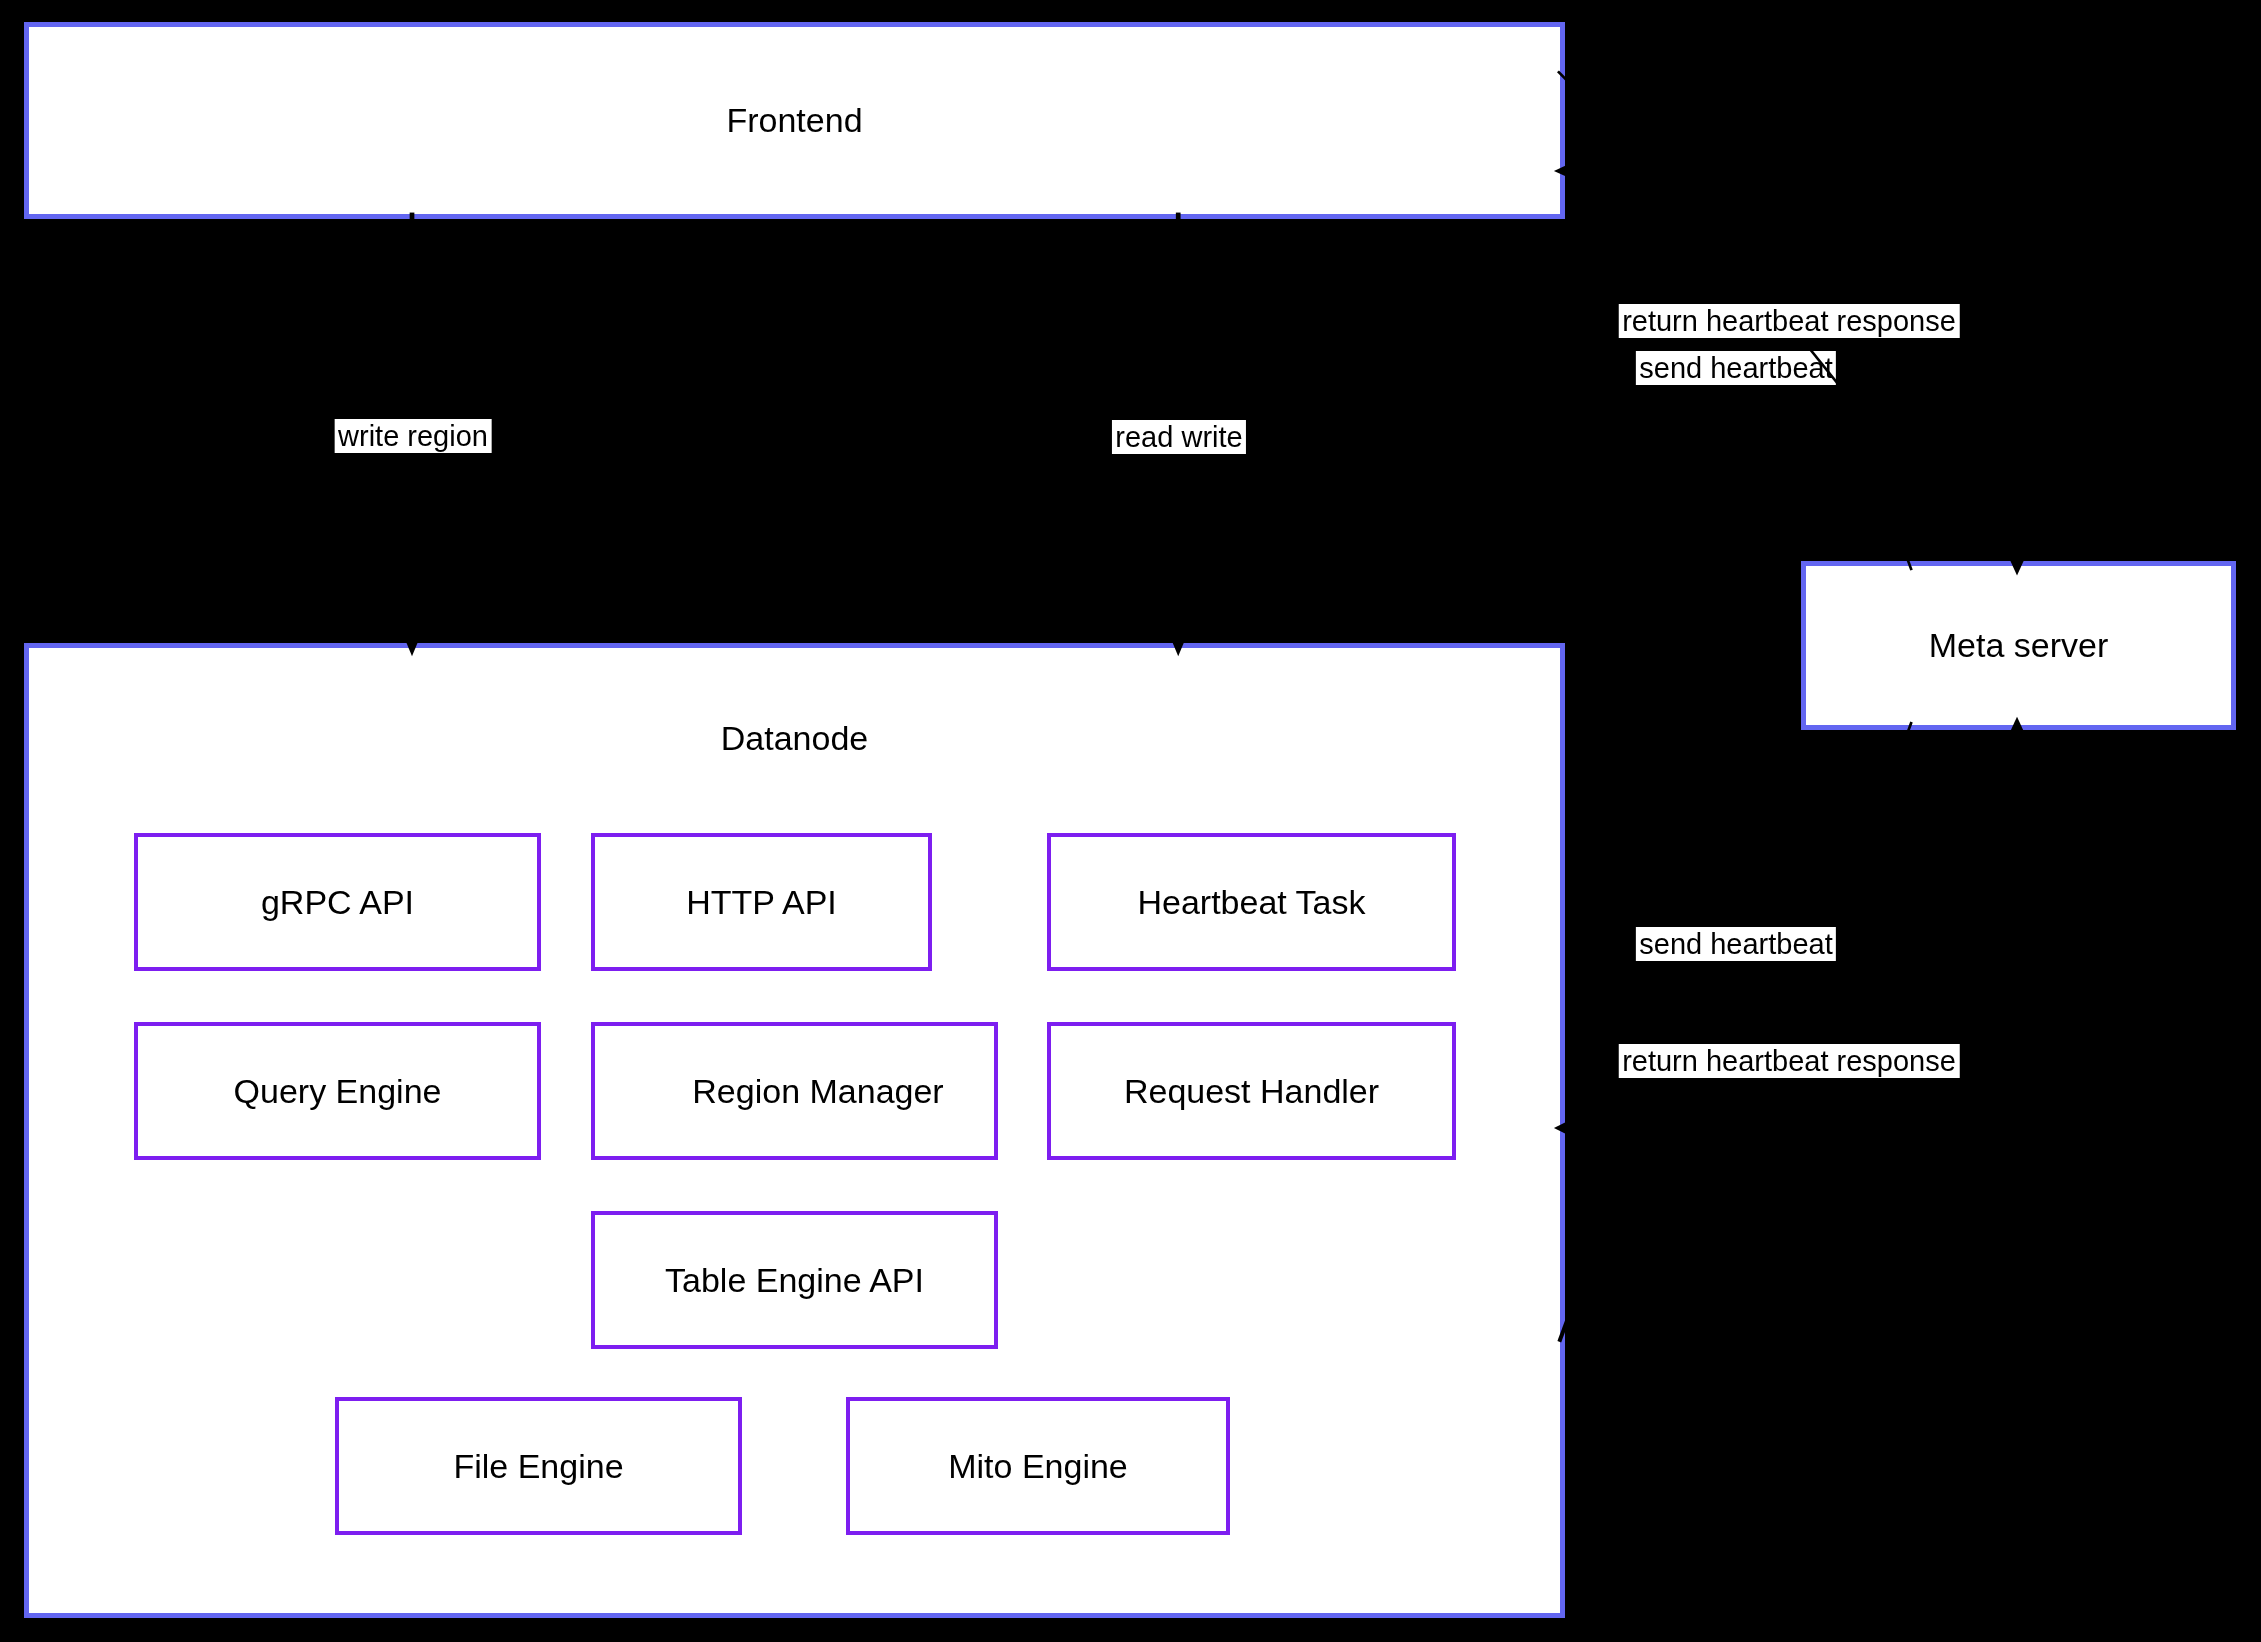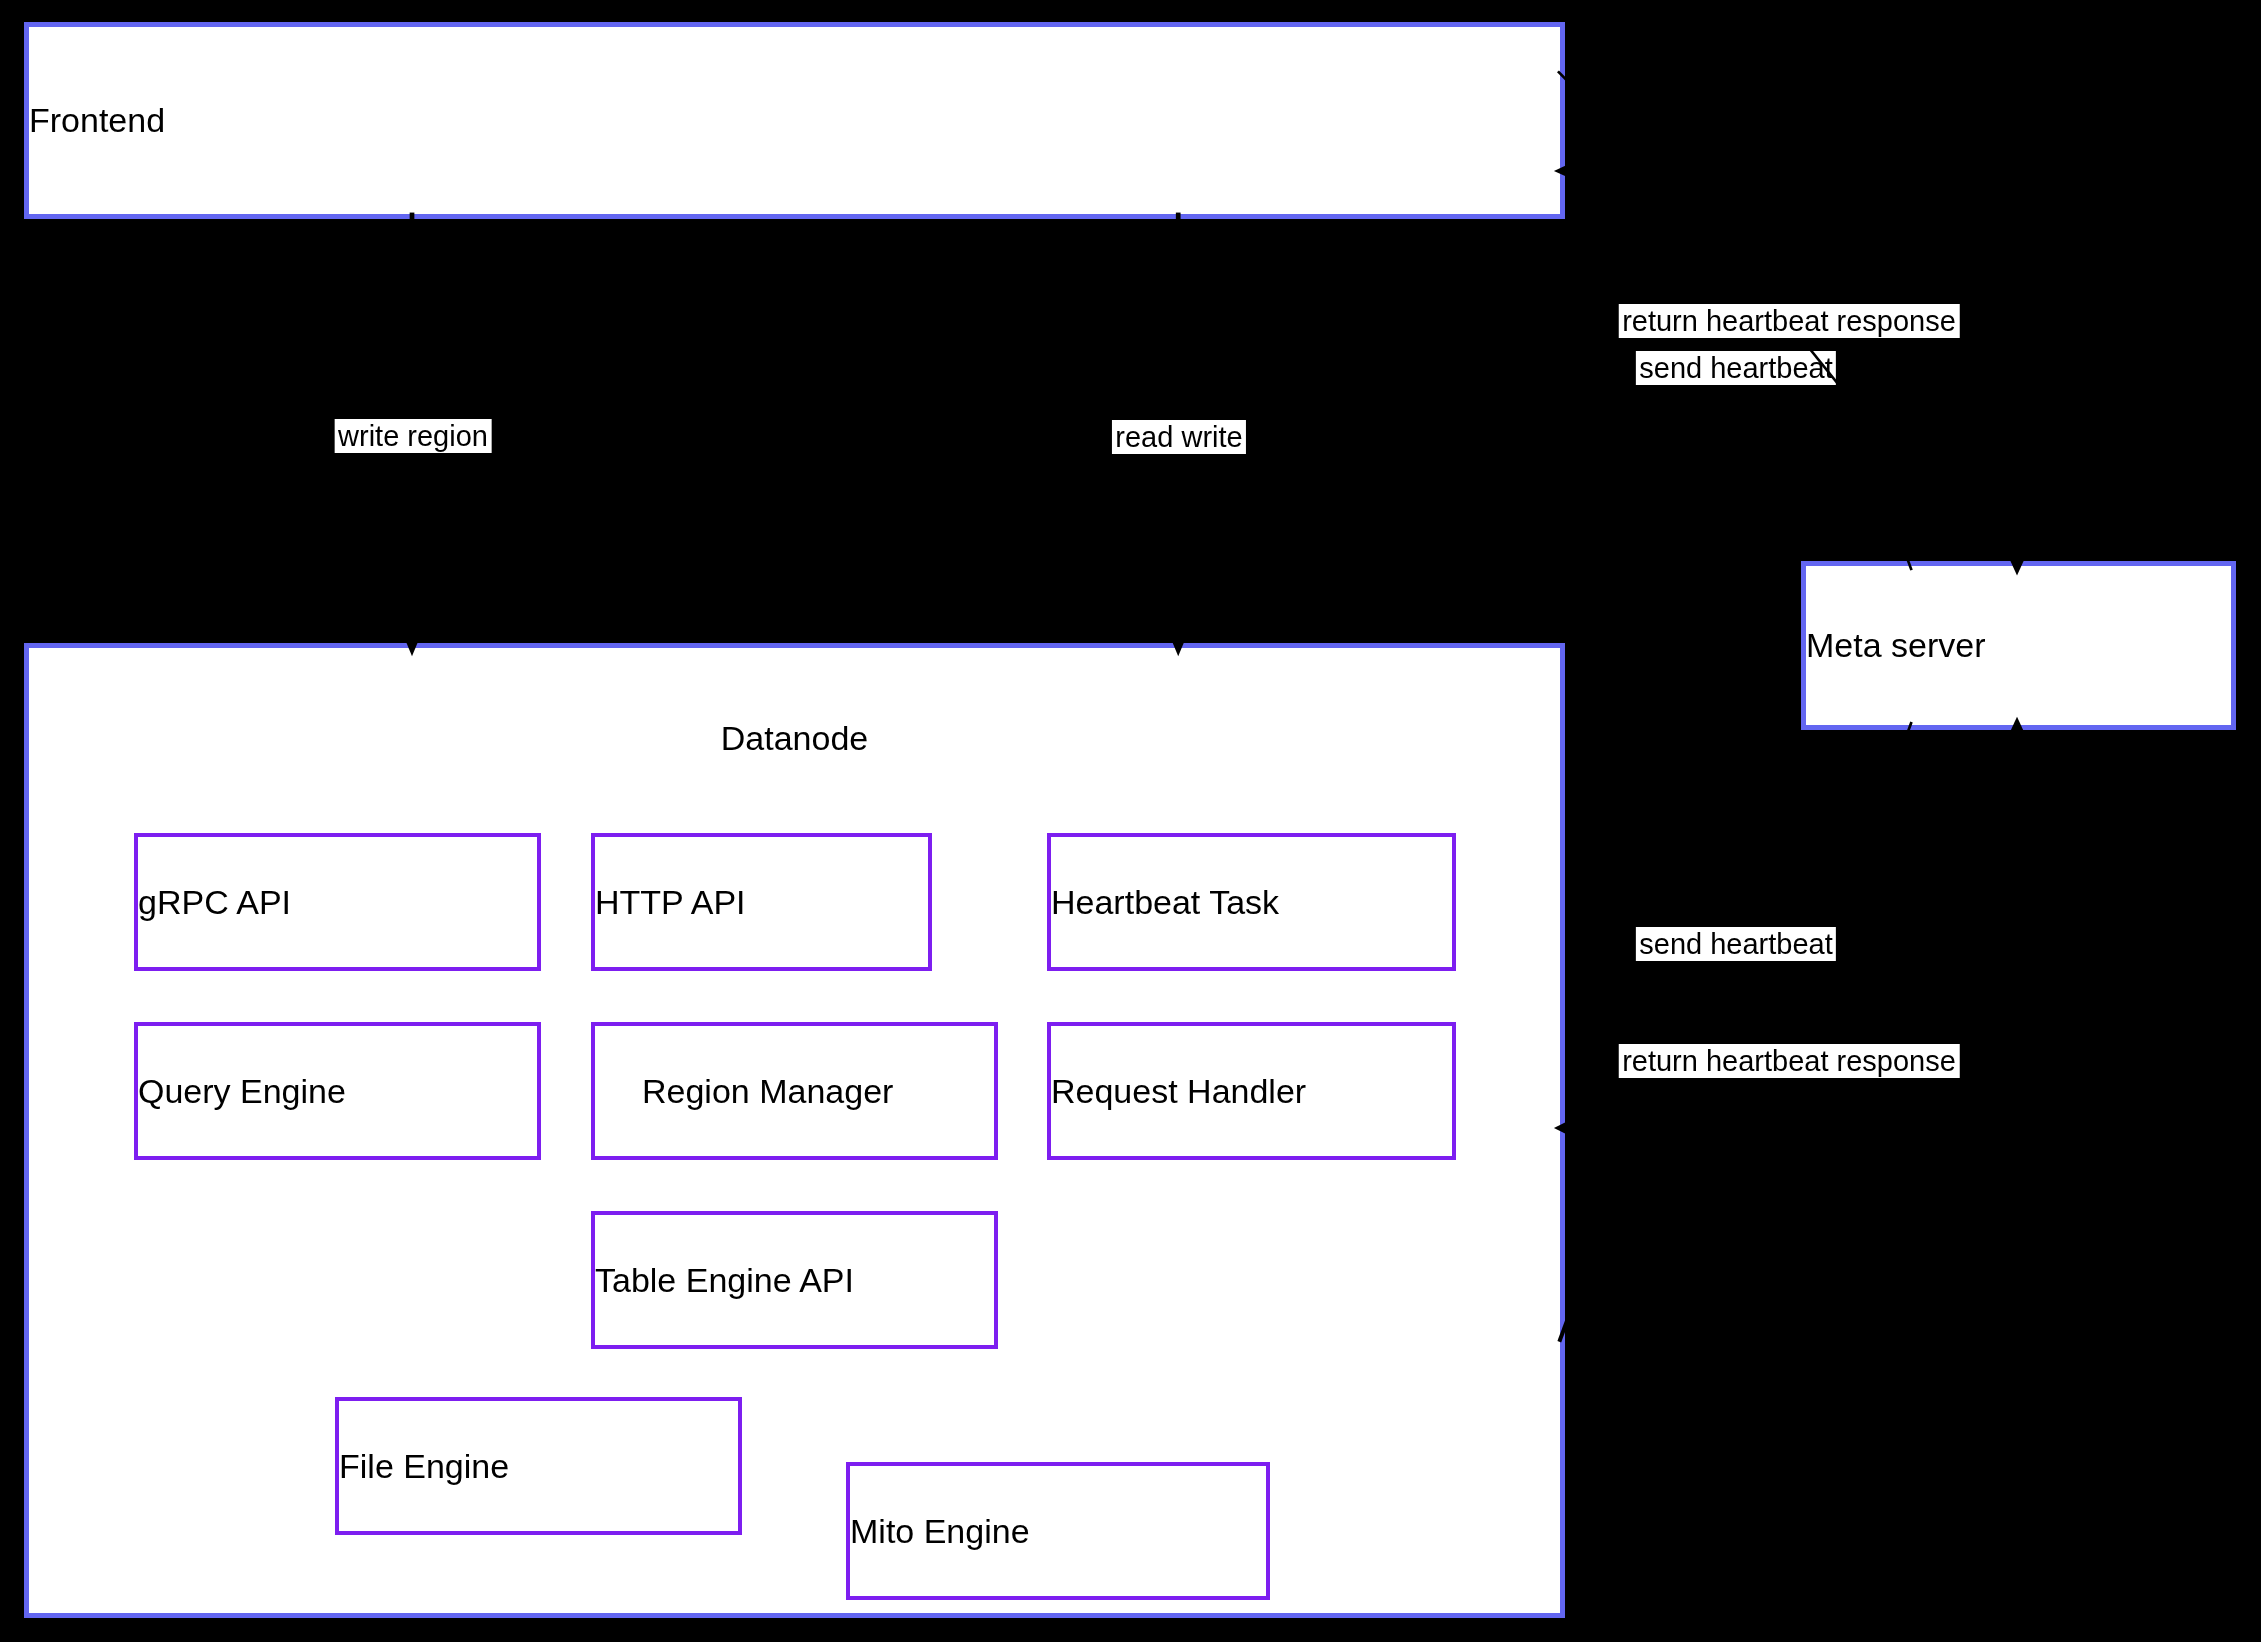--- a/index.html
+++ b/index.html
@@ -15,21 +15,21 @@
     font-family: "Liberation Sans", sans-serif;
     color: var(--text, #000000);
     overflow: hidden;
   }
   .box {
     position: absolute;
     background: var(--node-fill, #ffffff);
     box-sizing: border-box;
     display: flex;
     align-items: center;
-    justify-content: flex-start;
+    justify-content: center;
     white-space: nowrap;
   }
   .outer {
     border: 5.4px solid var(--outer-border, #6366f1);
     font-size: 34px;
   }
   .inner {
     border: 4.7px solid var(--inner-border, #7d1ef0);
     font-size: 34px;
     z-index: 2;
@@ -38,21 +38,21 @@
   .datanode    { left: 24px;   top: 643px;  width: 1541px; height: 975px; }
   .meta        { left: 1801px; top: 561px;  width: 435px;  height: 169px; }
   .grpc        { left: 134px;  top: 833px; width: 407px;  height: 138px; }
   .http        { left: 591px;  top: 833px; width: 341px;  height: 138px; }
   .hbtask      { left: 1047px; top: 833px; width: 409px;  height: 138px; }
   .query       { left: 134px;  top: 1022px; width: 407px;  height: 138px; }
   .regionmgr   { left: 591px;  top: 1022px; width: 407px;  height: 138px; padding-left: 47px; }
   .reqhandler  { left: 1047px; top: 1022px; width: 409px;  height: 138px; }
   .tableengine { left: 591px;  top: 1211px; width: 407px;  height: 138px; }
   .fileengine  { left: 335px;  top: 1397px; width: 407px;  height: 138px; }
-  .mitoengine  { left: 846px; top: 1462px; width: 424px;  height: 138px; }
+  .mitoengine  { left: 846px; top: 1397px; width: 384px;  height: 138px; }
   .subgraph-title {
     position: absolute;
     left: 24px;
     top: 721px;
     width: 1541px;
     height: 35px;
     line-height: 35px;
     text-align: center;
     font-size: 34px;
     z-index: 2;

